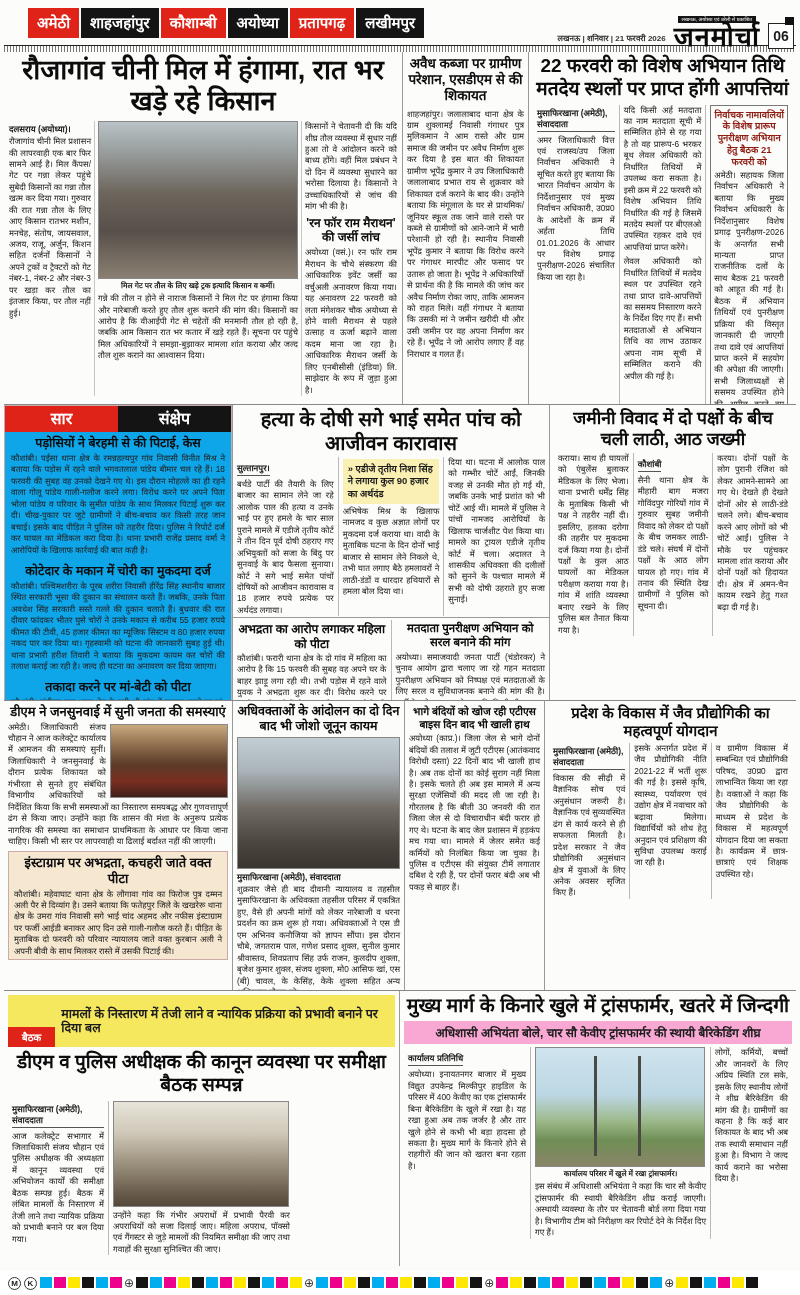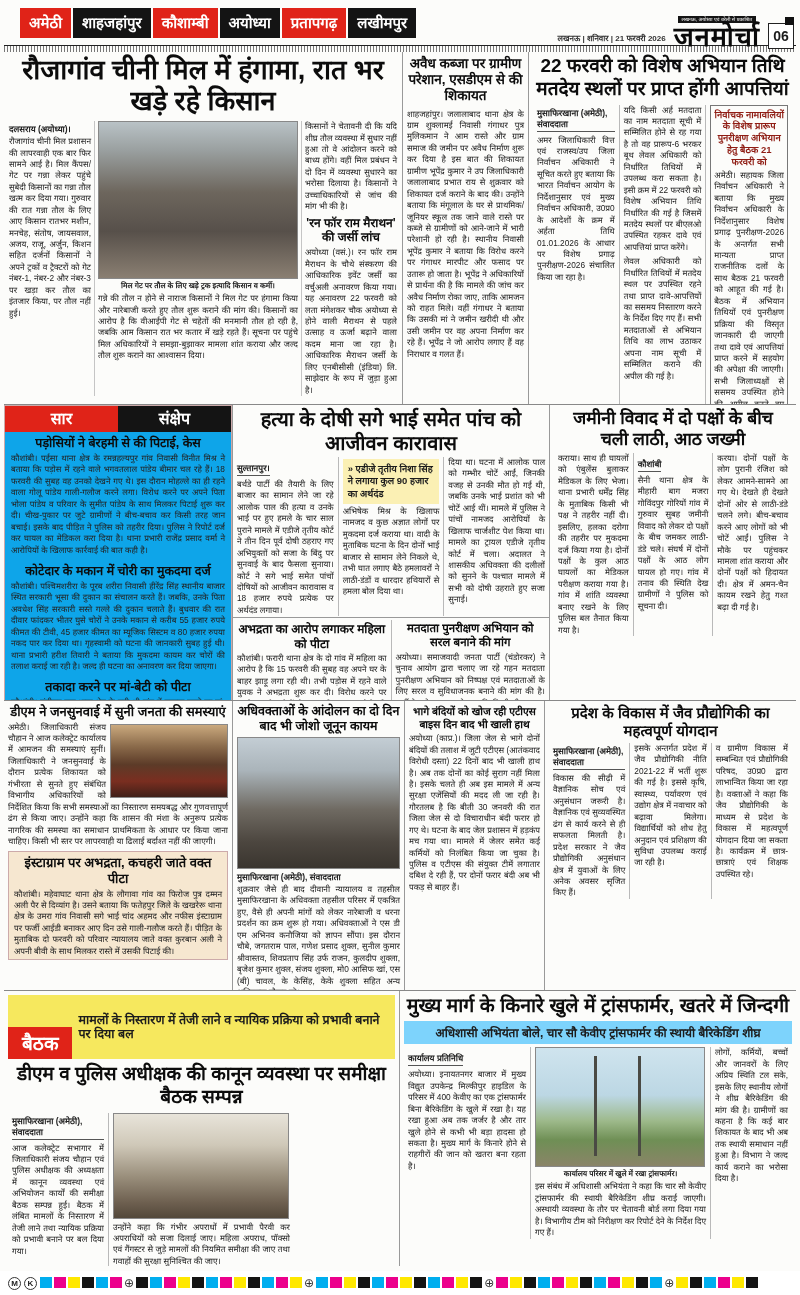--- a/index.html
+++ b/index.html
@@ -4,21 +4,21 @@
 <style>
   * { margin:0; padding:0; box-sizing:border-box; }
   html,body { background:#e8e8e4; }
   body { font-family:"Liberation Sans","DejaVu Sans",sans-serif; }
   #page {
     width:800px; height:1295px; margin:0 auto; background:#fcfcfa; color:#1c1c1c;
     position:relative; overflow:hidden; padding:4px 4px 0 4px;
   }
   
   #masthead { display:flex; align-items:flex-start; justify-content:space-between; height:40px; padding-top:4px; }
-  .city-tabs { display:flex; gap:2px; margin-left:16px;border-radius:9px; }
+  .city-tabs { display:flex; gap:2px; margin-left:24px;border-radius:9px; }
   .city-tab { height:30px; line-height:30px; padding:0 9px; font-weight:bold; font-size:15px; color:#fff; white-space:nowrap; }
   .city-red { background:#e02318; }
   .city-black { background:#141414; }
   .mast-right { display:flex; align-items:flex-end; gap:8px; padding-right:2px; }
   .dateline { font-size:8px; color:#333; font-weight:bold; margin-bottom:8px; white-space:nowrap; }
   .brand { text-align:center; line-height:1; }
   .brand .tagline { font-size:5px; background:#141414; color:#fff; display:inline-block; padding:1px 4px; }
   .brand .paper-name { font-size:27px; font-weight:800; color:#0a0a0a; letter-spacing:1px; }
   .page-no { border:1px solid #222; width:26px; height:26px; font-size:14px; font-weight:bold;
              display:flex; align-items:center; justify-content:center; position:relative; background:#fff; margin-bottom:2px;}
@@ -76,26 +76,26 @@
   #insta-art .sec-head { font-size:13px; padding:1px 0 2px; }
   #adv-art .sec-head { font-size:12.5px; padding:1px 0 3px; }
   .photo-adv { height:132px; background:linear-gradient(#c3cdd4 0%,#aab4ba 25%,#6f6a62 55%,#4c463f 80%,#3a352f 100%); }
   #ats-art .sec-head { font-size:10.5px; padding:2px 0 3px; }
   #bio-art .sec-head { font-size:15px; padding:1px 0 3px; }
   
   #band4 { display:grid; grid-template-columns:396px 1fr; border-top:1px solid #888; height:276px; overflow:hidden; }
   #band4 > section { overflow:hidden; padding:2px 4px; }
   #baithak-sec { border-right:1px solid #999; }
   .strap-yellow { background:#f6e85e; display:flex; align-items:center; gap:6px; margin:2px 0; }
-  .tag-red { background:#e02318; color:#fff; font-weight:800; font-size:19px; padding:3px 14px;margin-top:32px; }
+  .tag-red { background:#e02318; color:#fff; font-weight:800; font-size:10px; padding:3px 14px;margin-top:32px; }
   .strap-yellow .strap-txt { font-weight:800; font-size:12.5px; line-height:1.15; }
   #baithak-sec .sec-head { font-size:19px; padding:2px 0; }
   .photo-meet { width:176px; height:106px; background:linear-gradient(#e8e4da 0%,#cfc8b8 30%,#9a8f7c 60%,#6e6050 85%,#53483a 100%); border:1px solid #888; }
   #trans-sec .sec-head { font-size:19.5px; padding:1px 0 2px; }
-  .strap-green { background:#7dd3fc; font-weight:800; font-size:12px; text-align:center; padding:3px 2px; margin:2px 0 3px; }
+  .strap-green { background:#f9a8d4; font-weight:800; font-size:12px; text-align:center; padding:3px 2px; margin:2px 0 3px; }
   .photo-trans { width:170px; height:120px; border:1px solid #888; position:relative; overflow:hidden;
     background:linear-gradient(#cfe4ee 0%,#bcd7e4 40%,#9db98a 62%,#6f8f55 78%,#8a8468 100%); }
   .photo-trans::before, .photo-trans::after { content:""; position:absolute; top:8px; bottom:10px; width:3px; background:#4a4a44; }
   .photo-trans::before { left:58px; } .photo-trans::after { left:102px; }
   .b4row { display:flex; margin-top:2px; }
   .b4row > div { padding:0 4px; }
   .b4row > div + div { border-left:1px solid #b9b9b9; }
   
   #footer { position:absolute; left:0; right:0; bottom:0; height:24px; display:flex; align-items:center; gap:3px; padding:0 8px; background:#fff; }
   .reg-circle { width:13px; height:13px; border:1px solid #333; border-radius:50%; font-size:8px; font-weight:bold;

